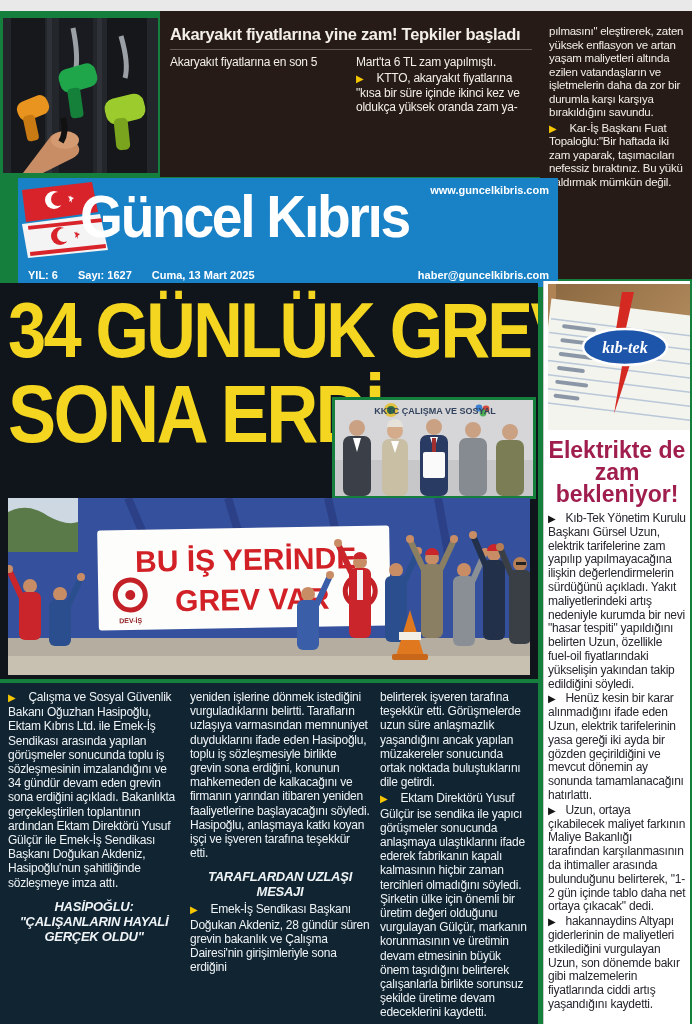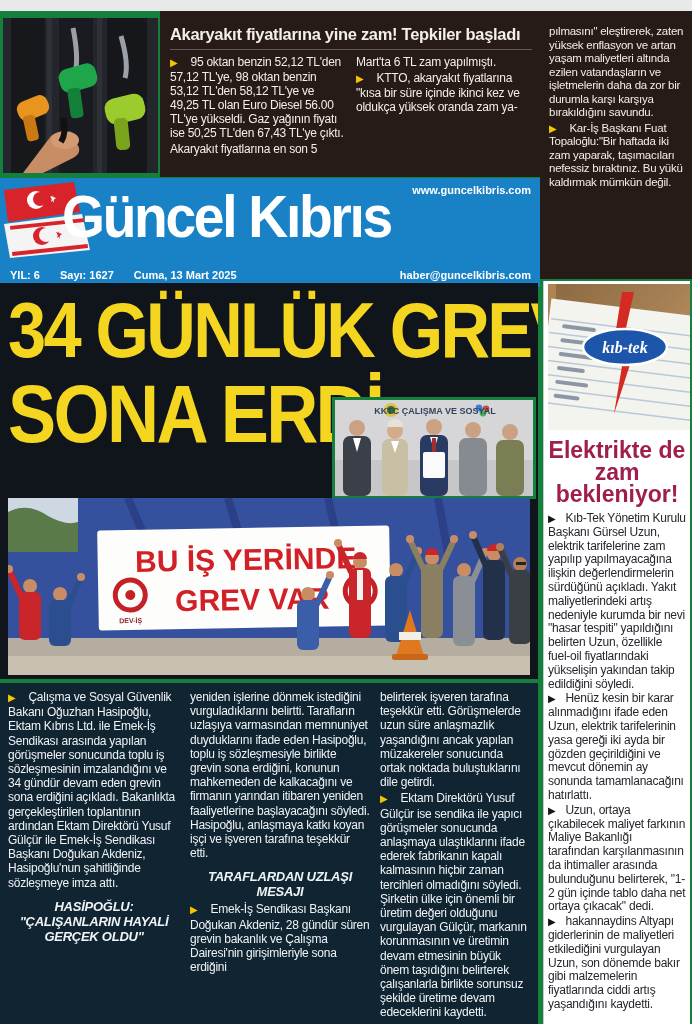--- a/index.html
+++ b/index.html
@@ -23,21 +23,21 @@
   .top-col { flex:1 1 0; font-size:12px; line-height:14px; letter-spacing:-0.25px; }
   .top-right-panel {
     position:absolute; left:540px; top:0; width:152px; height:268px;
     background:#261b16; color:#f3eee8; overflow:hidden; padding:14px 8px 4px 9px;
     font-size:11.5px; line-height:13.5px; letter-spacing:-0.25px;
   }
   .para { margin:0 0 2px 0; }
   .bullet { color:#f6c700; font-size:10px; margin-right:13px; }
   .bullet.dark { color:#141414; margin-right:10px; }
   
-  .masthead { position:absolute; left:0; top:167px; width:540px; height:109px; background:#1981c6; color:#fff; overflow:hidden; }
+  .masthead { position:absolute; left:18px; top:167px; width:540px; height:109px; background:#1981c6; color:#fff; overflow:hidden; }
   .masthead-flags { position:absolute; left:2px; top:4px; width:92px; height:76px; }
   .masthead-title {
     position:absolute; left:62px; top:4px; font-size:60px; font-weight:bold;
     letter-spacing:-2.5px; white-space:nowrap; transform:scaleX(0.92); transform-origin:left top;
   }
   .masthead-site  { position:absolute; right:9px; top:6px;  font-size:11px; font-weight:bold; }
   .masthead-email { position:absolute; right:9px; bottom:6px; font-size:11px; font-weight:bold; }
   .masthead-meta  { position:absolute; left:10px; bottom:6px; font-size:11px; font-weight:bold; display:flex; gap:20px; }
   
   .main-block { position:absolute; left:0; top:272px; width:538px; height:396px; background:#10151c; overflow:hidden; }
@@ -92,21 +92,20 @@
       <path d="M20 155 L48 118 q10 -8 18 0 l8 8 q6 8 -4 14 l-30 15 z" fill="#c98d66"></path>
       <ellipse cx="62" cy="122" rx="14" ry="9" fill="#d49a72"></ellipse>
       <path d="M60 100 q4 14 -2 24" stroke="#111" stroke-width="6" fill="none"></path>
     </svg>
   </div>
 
   <div class="top-panel">
     <div class="top-headline">Akaryakıt fiyatlarına yine zam! Tepkiler başladı</div>
     <div class="top-cols">
       <div class="top-col">
-        <p class="para"><span class="bullet">▶</span><span>95 oktan benzin 52,12 TL'den 57,12 TL'ye, 98 oktan benzin 53,12 TL'den 58,12 TL'ye ve 49,25 TL olan Euro Diesel 56.00 TL'ye yükseldi. Gaz yağının fiyatı ise 50,25 TL'den 67,43 TL'ye çıktı.</span></p>
         <p class="para"><span>Akaryakıt fiyatlarına en son 5</span></p>
       </div>
       <div class="top-col">
         <p class="para"><span>Mart'ta 6 TL zam yapılmıştı.</span></p>
         <p class="para"><span class="bullet">▶</span><span>KTTO, akaryakıt fiyatlarına "kısa bir süre içinde ikinci kez ve oldukça yüksek oranda zam ya-</span></p>
       </div>
     </div>
   </div>
 
   <div class="top-right-panel">

